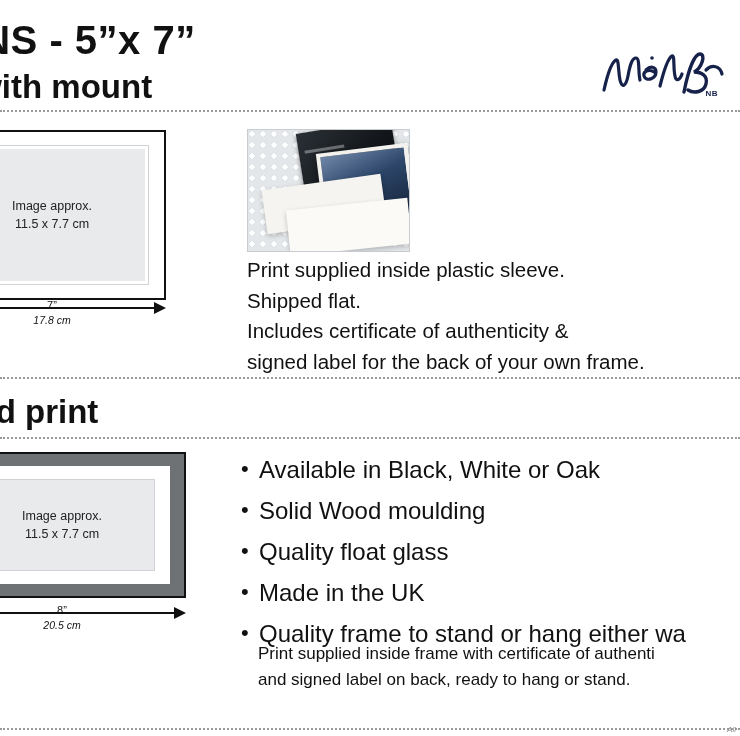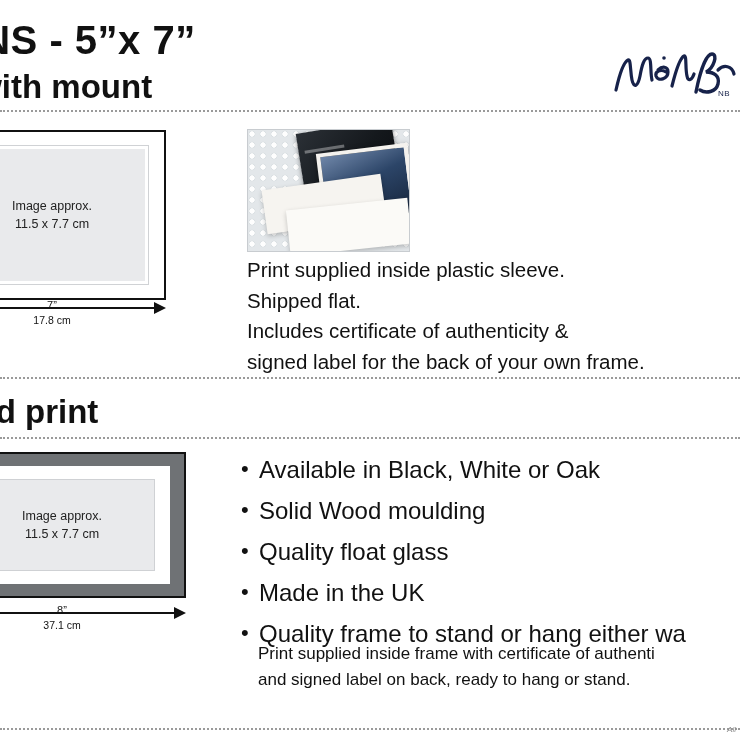--- a/index.html
+++ b/index.html
@@ -48,22 +48,22 @@
     height:0;
   }
   .rule.r1{top:110px;}
   .rule.r2{top:377px;}
   .rule.r3{top:437px;}
   .rule.r4{top:728px;}
 
   
   .logo{
     position:absolute;
-    right:4px; top:46px;
-    width:122px;height:52px;
+    right:16px; top:46px;
+    width:122px;height:52px;font-weight:bold;
   }
   .logo svg{display:block;}
   .logo-nb{
     position:absolute;
     right:6px; bottom:0px;
     font-size:8px;
     color:#17224a;
     letter-spacing:0.5px;
   }
 
@@ -121,21 +121,21 @@
     border-bottom:6px solid transparent;
     border-left:12px solid #111;
   }
   .dim-text{
     text-align:center;
     font-size:11px;
     line-height:1.35;
     color:#111;
     margin-top:-16px;
   }
-  .dim-text .cm{font-size:10.5px;}
+  .dim-text .cm{font-size:10.5px;font-style:italic;}
 
   
   .diagram2{
     position:absolute;
     left:-62px; top:452px;
     width:248px; height:146px;
   }
   .frame-outer{
     position:absolute;inset:0;
     background:#6f7275;
@@ -354,21 +354,21 @@
       </div>
     </div>
   </div>
   <div class="dim2">
     <div class="dim-arrow">
       <div class="bar"></div>
         <div class="head-r"></div>
     </div>
     <div class="dim-text">
       <span>8”</span><br>
-      <span class="cm">37.1 cm</span>
+      <span class="cm">20.5 cm</span>
     </div>
   </div>
 
   <ul class="bullets">
     <li>Available in Black, White or Oak</li>
     <li>Solid Wood moulding</li>
     <li>Quality float glass</li>
     <li>Made in the UK</li>
     <li>Quality frame to stand or hang either wa</li>
   </ul>

